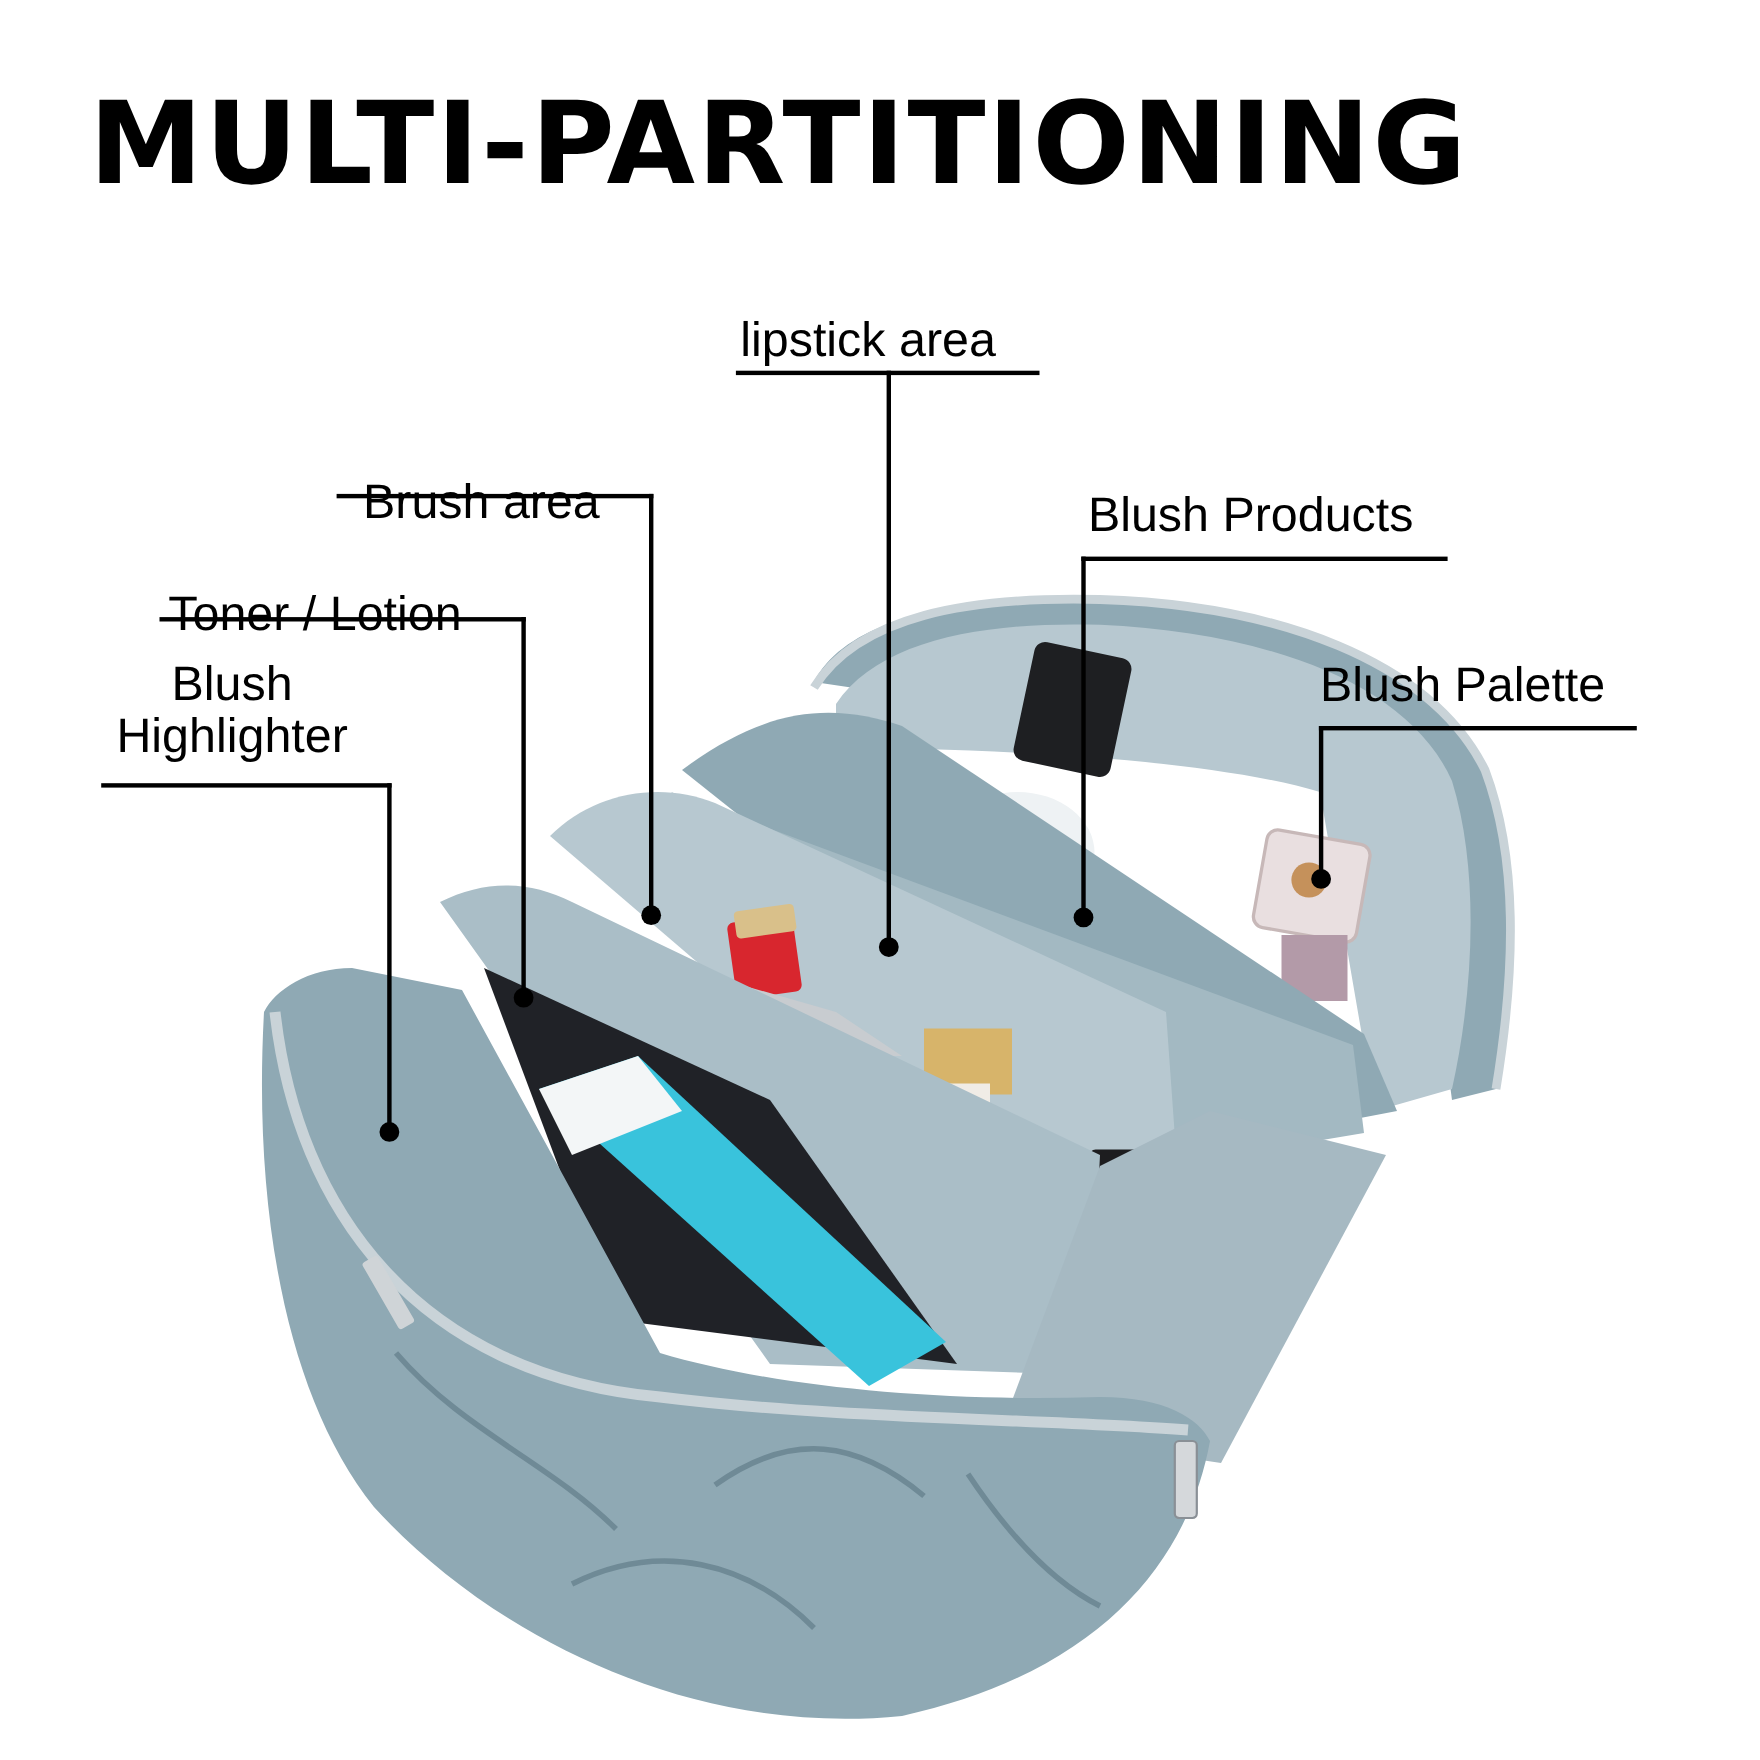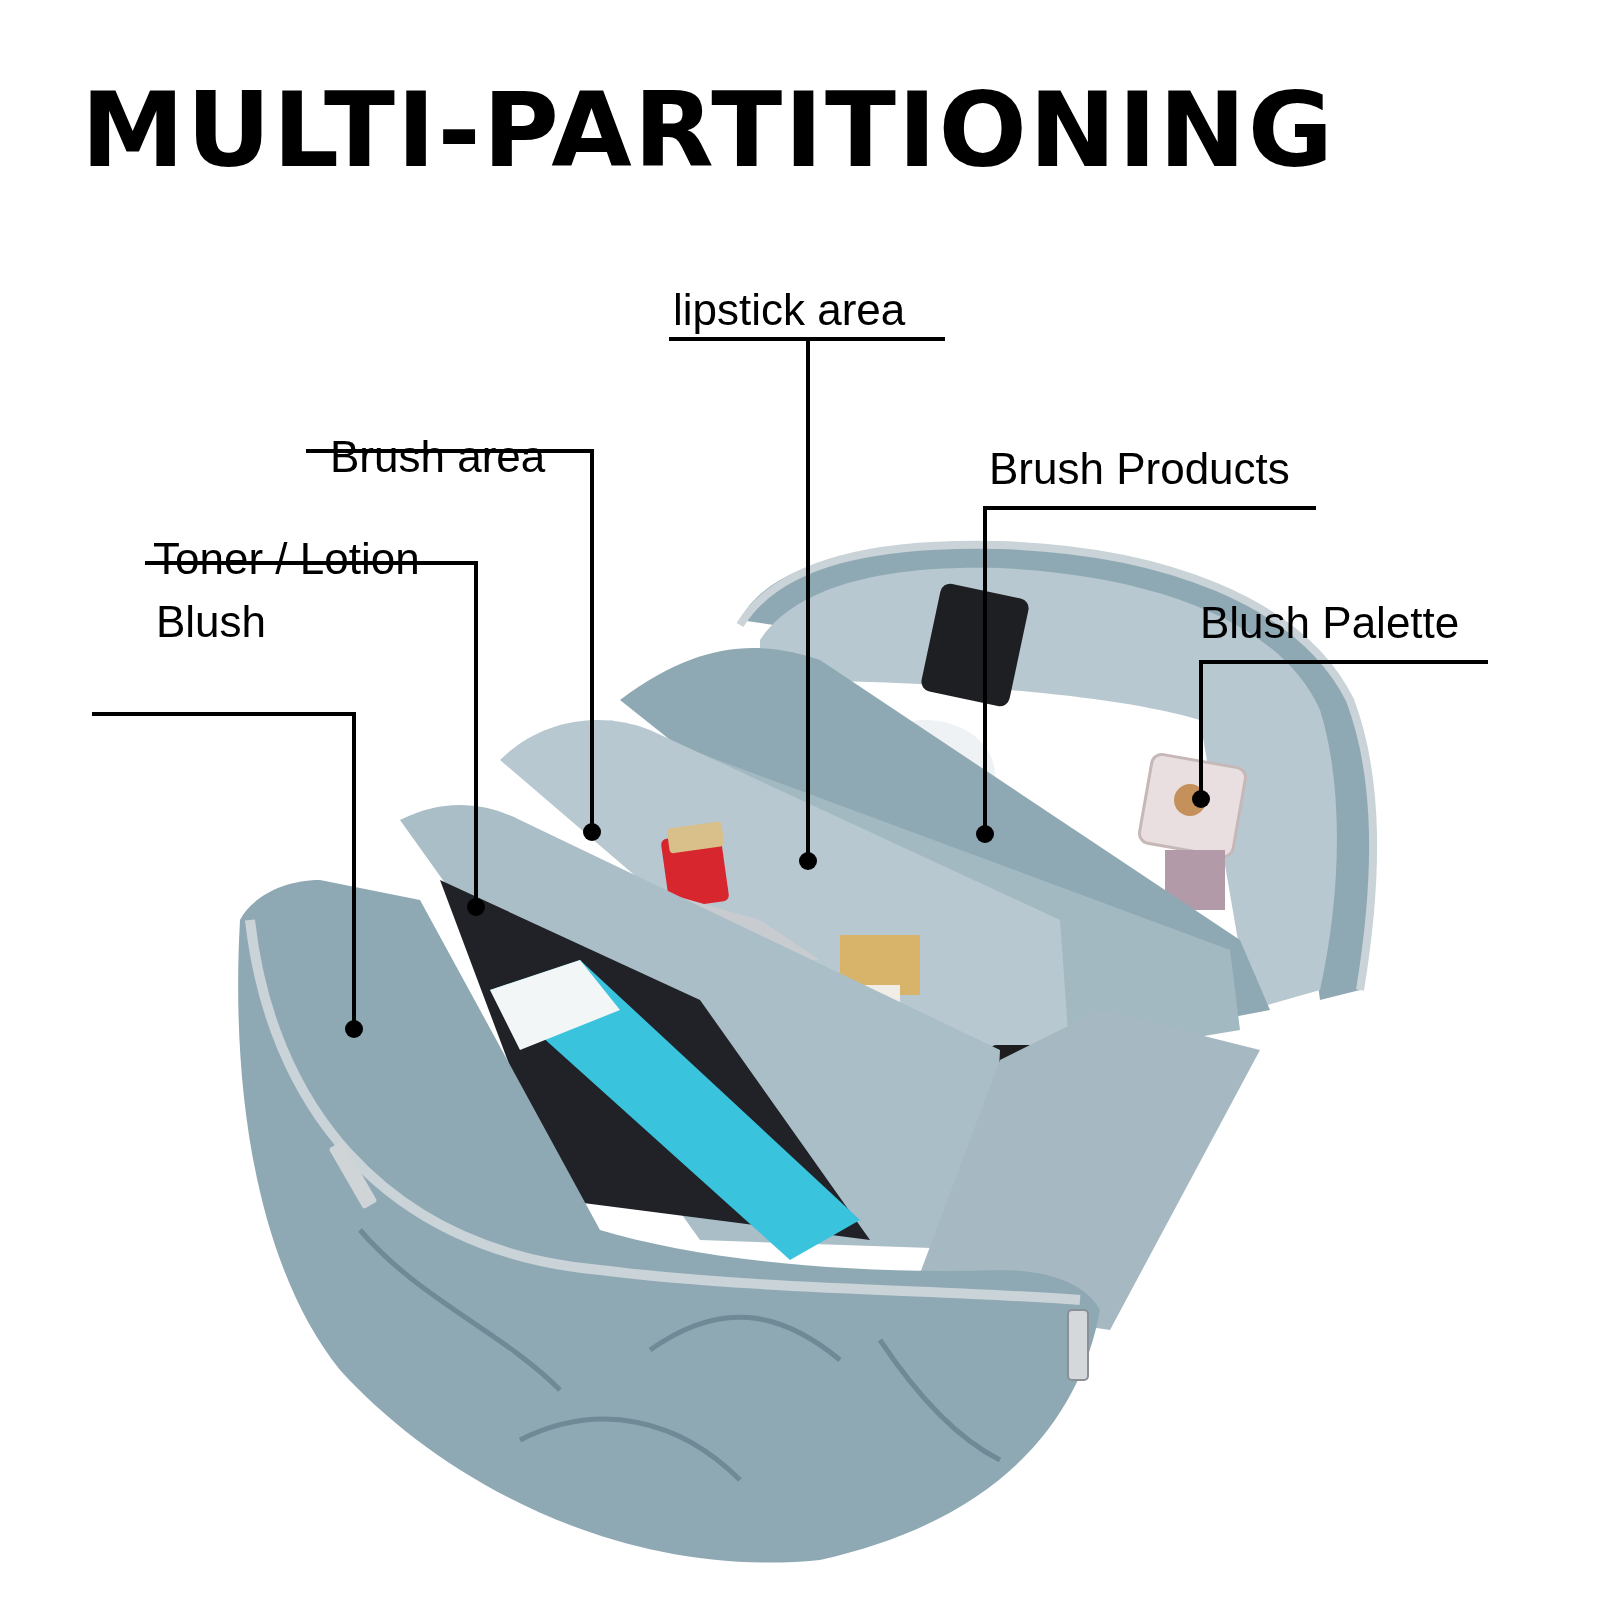--- a/index.html
+++ b/index.html
@@ -81,33 +81,34 @@
 <div class="label" style="left:673px; top:286px;">lipstick area</div>
 <div class="hline" style="left:669px; top:337px; width:276px;"></div>
 <div class="vline" style="left:806px; top:337px; height:530px;"></div>
 <div class="dot" style="left:799px; top:852px;"></div>
 
 <div class="label" style="left:330px; top:408px;margin-top:25px;">Brush area</div>
 <div class="hline" style="left:306px; top:449px; width:288px;"></div>
 <div class="vline" style="left:590px; top:449px; height:382px;"></div>
 <div class="dot" style="left:583px; top:823px;"></div>
 
-<div class="label" style="left:989px; top:445px;">Brush Products</div>
+<div class="label" style="left:989px; top:445px;">Blush Products</div>
 <div class="hline" style="left:983px; top:506px; width:333px;"></div>
 <div class="vline" style="left:983px; top:506px; height:330px;"></div>
 <div class="dot" style="left:976px; top:825px;"></div>
 
 <div class="label" style="left:153px; top:503px;margin-top:32px;">Toner / Lotion</div>
 <div class="hline" style="left:145px; top:561px; width:333px;"></div>
 <div class="vline" style="left:474px; top:561px; height:350px;"></div>
 <div class="dot" style="left:467px; top:898px;"></div>
 
 <div class="label" style="left:1200px; top:599px;">Blush Palette</div>
 <div class="hline" style="left:1199px; top:660px; width:289px;"></div>
 <div class="vline" style="left:1199px; top:660px; height:140px;"></div>
 <div class="dot" style="left:1192px; top:790px;"></div>
 
 <div class="label right" style="left:87px; top:598px; width:248px;">
   <div>Blush</div>
+  <div>Highlighter</div>
 </div>
 <div class="hline" style="left:92px; top:712px; width:264px;"></div>
 <div class="vline" style="left:352px; top:712px; height:322px;"></div>
 <div class="dot" style="left:345px; top:1020px;"></div>
 
 </body></html>

